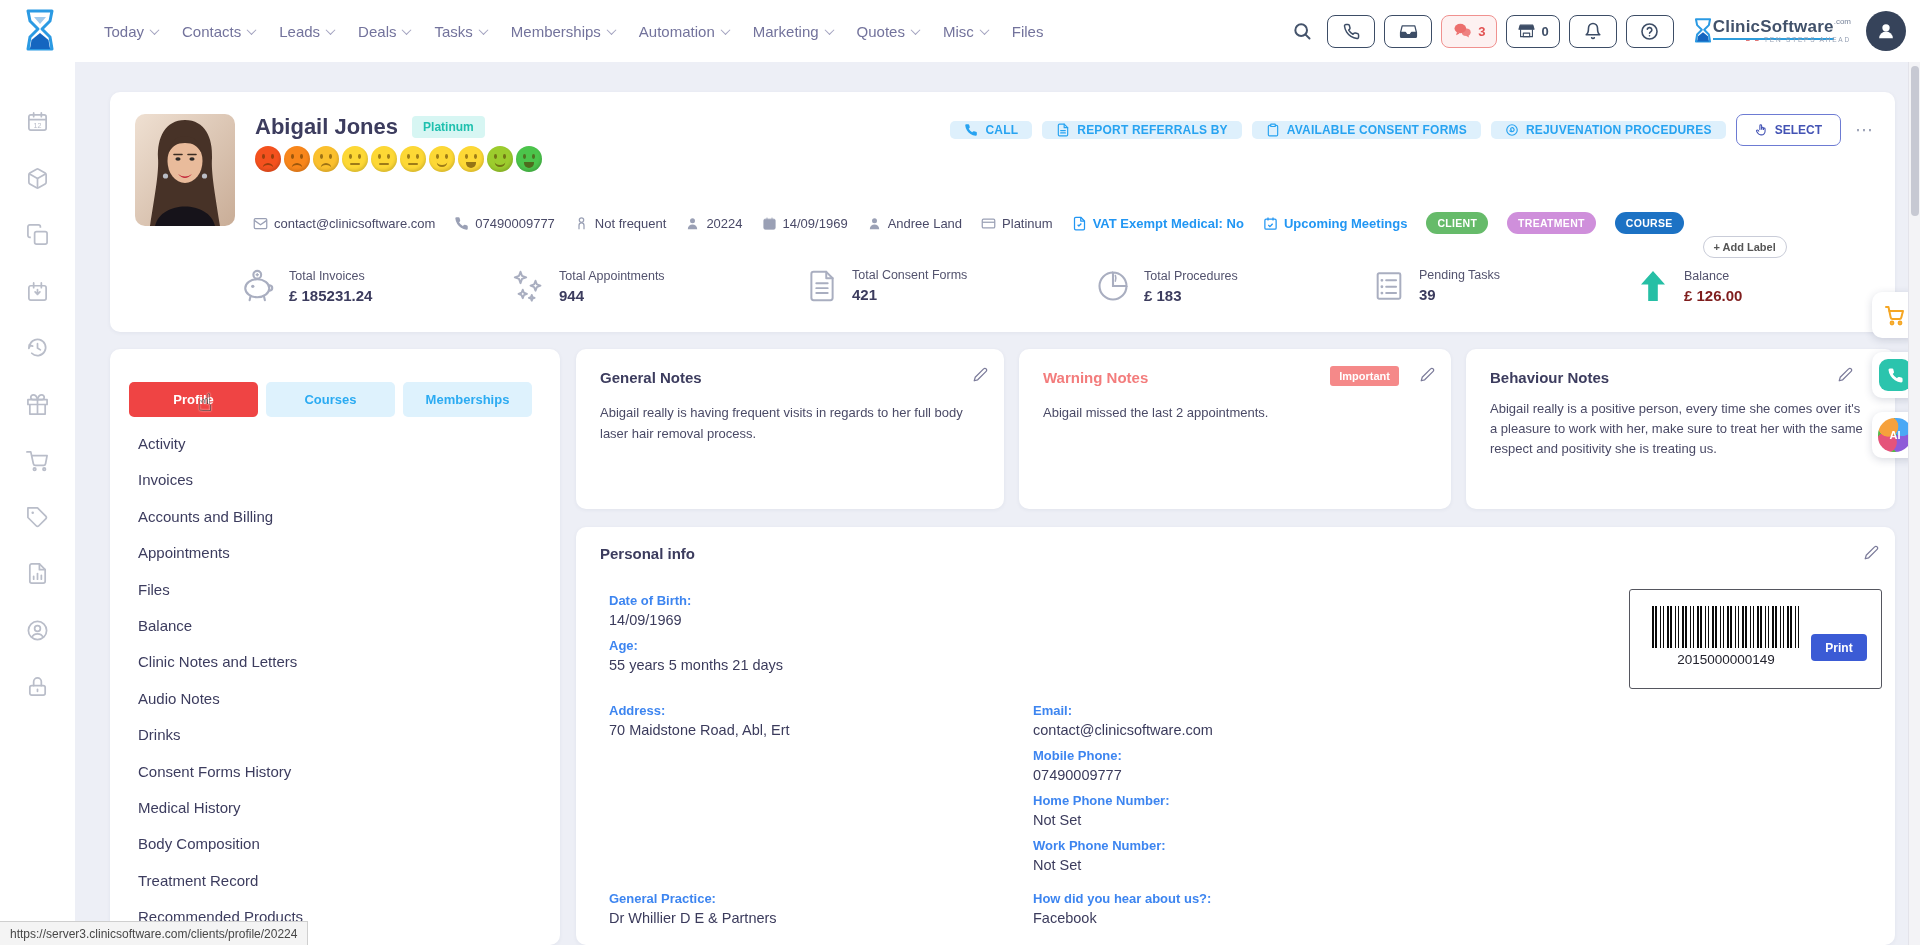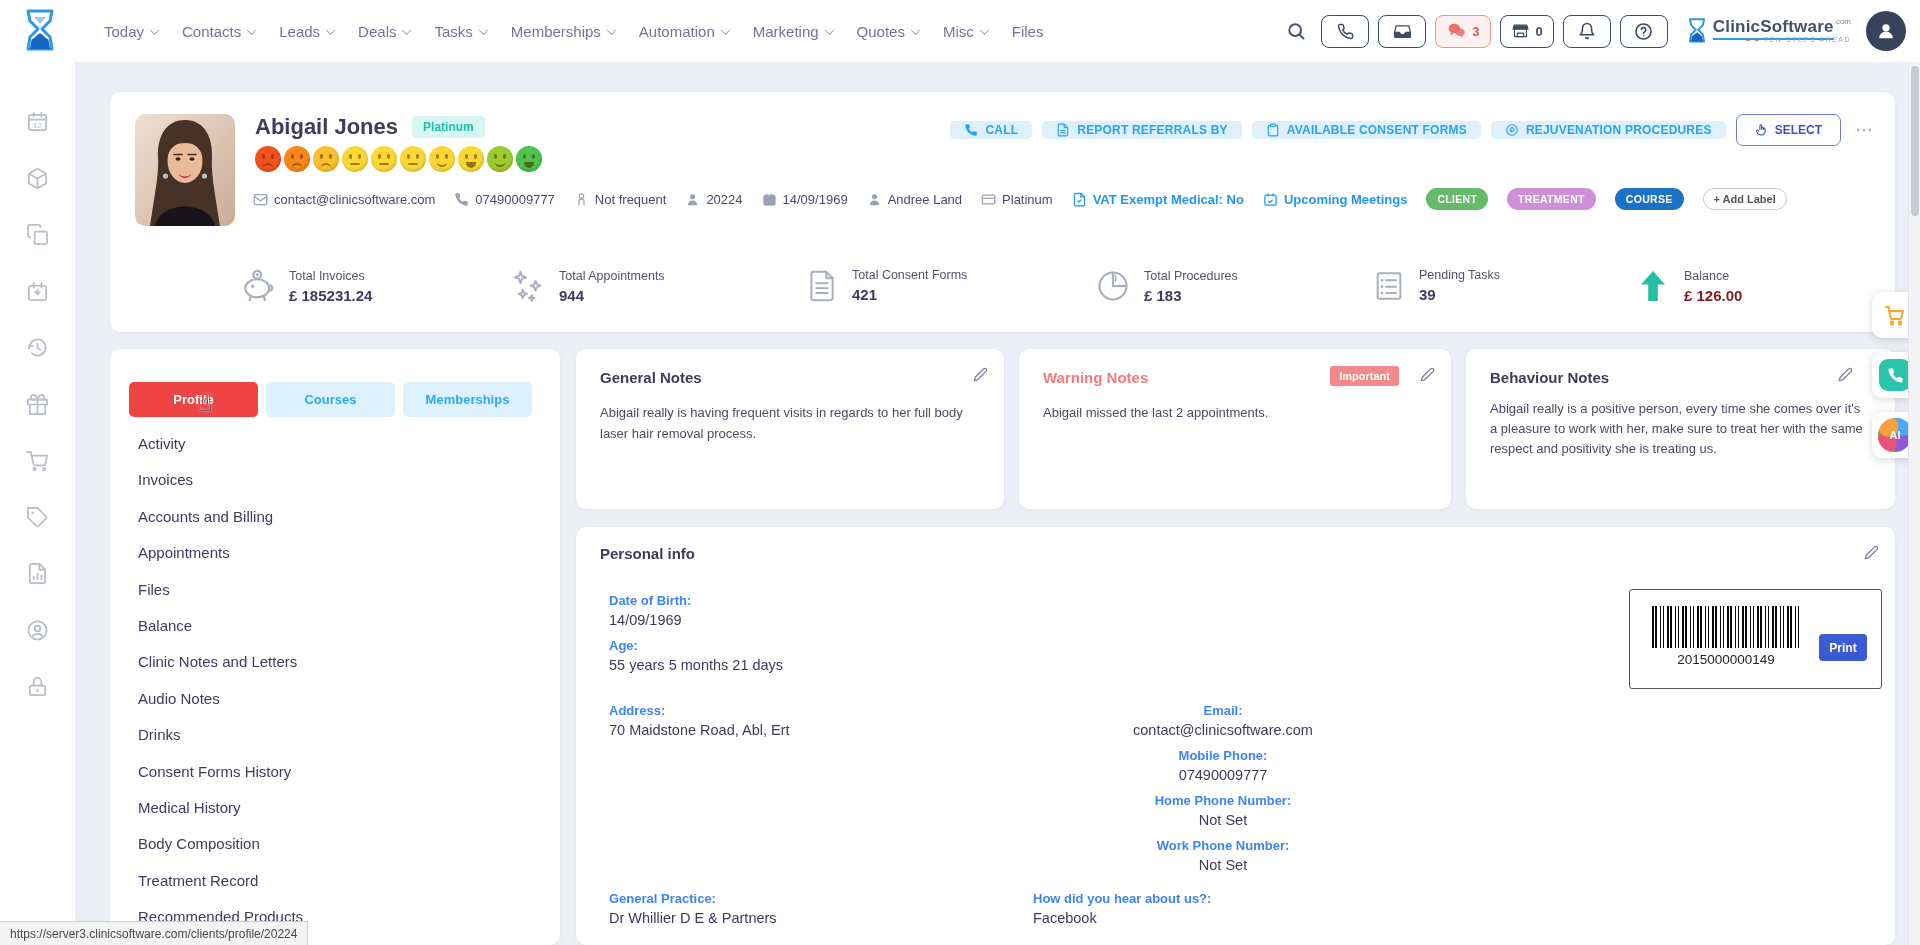--- a/index.html
+++ b/index.html
@@ -13,21 +13,21 @@
   .logo{margin-left:18px;width:44px;height:48px;display:flex;align-items:center;justify-content:center;}
   .mainnav{display:flex;align-items:center;gap:24px;margin-left:42px;}
   .nav-item{display:flex;align-items:center;color:#73739c;font-size:15px;font-weight:500;cursor:pointer;white-space:nowrap;}
   .chev{width:7px;height:7px;border-right:1.6px solid #a2a2bf;border-bottom:1.6px solid #a2a2bf;transform:rotate(45deg) translate(-1px,-1px);margin-left:7px;display:inline-block;}
   .topbar-right{position:absolute;right:14px;top:0;height:62px;display:flex;align-items:center;gap:9px;}
   .tb-search{color:#44536b;margin-right:6px;cursor:pointer;}
   .tb-btn{height:33px;min-width:48px;padding:0 10px;border:1.7px solid #3d4d66;border-radius:8px;background:#fff;display:flex;align-items:center;justify-content:center;gap:6px;color:#3d4d66;cursor:pointer;font-family:inherit;}
   .tb-btn .cnt{font-size:13px;font-weight:700;color:#3d4d66;}
   .tb-chat{border-color:#f0918f;background:#fdf1f1;color:#ec6f6d;}
   .tb-chat .cnt{color:#e25252;}
-  .brand{display:flex;align-items:center;gap:6px;margin:0 6px 0 10px;cursor:pointer;}
+  .brand{display:flex;align-items:center;margin:0 6px 0 10px;cursor:pointer;}
   .brand-txt{line-height:1;}
   .brand-name{font-size:17px;font-weight:600;color:#42526b;letter-spacing:.2px;border-bottom:2px solid #2d9cdb;padding-bottom:2px;}
   .brand-tld{font-size:8px;color:#77839a;vertical-align:top;}
   .brand-tag{font-size:6.5px;letter-spacing:1.8px;color:#95a0b4;text-align:right;margin-top:2px;}
   .brand-tag b{color:#d84b4b;}
   .avatar{width:40px;height:40px;border-radius:50%;background:#36435a;display:flex;align-items:center;justify-content:center;color:#fff;cursor:pointer;}
 
   
   .sidebar{position:absolute;left:0;top:62px;width:75px;height:883px;background:#fff;display:flex;flex-direction:column;align-items:center;padding-top:48px;gap:33.5px;z-index:20;}
   .sb-ic{color:#b9bdc9;cursor:pointer;}
@@ -48,21 +48,21 @@
   .m-frown{bottom:3px;width:11px;height:6px;border-top:2px solid rgba(80,50,0,.55);border-radius:50% 50% 0 0/90% 90% 0 0;}
   .m-neutral{bottom:7px;width:10px;height:2.2px;background:rgba(80,50,0,.55);border-radius:2px;}
   .m-smile{bottom:5px;width:11px;height:6px;border-bottom:2px solid rgba(80,50,0,.55);border-radius:0 0 50% 50%/0 0 90% 90%;}
   .m-open{bottom:4px;width:10px;height:6px;background:rgba(80,50,0,.6);border-radius:0 0 9px 9px;}
   .contact-row{position:absolute;left:143px;top:96px;display:flex;align-items:center;gap:19px;font-size:13px;color:#4a4a68;white-space:nowrap;}
   .ct{display:flex;align-items:center;gap:6px;cursor:pointer;}
   .ct .ic{color:#9aa0b5;}
   .ct.link{color:#2196f3;font-weight:600;}
   .ct.link .ic{color:#2196f3;}
   .pill{color:#fff;font-size:10.5px;font-weight:700;border-radius:11px;padding:5px 11px;letter-spacing:.3px;cursor:pointer;}
-  .addlabel{border:1.3px solid #c9ccd8;border-radius:12px;padding:4px 10px;font-size:11px;font-weight:600;color:#555;background:#fff;cursor:pointer;}
+  .addlabel{border:1.3px solid #c9ccd8;border-radius:12px;padding:4px 10px;font-size:11px;font-weight:600;color:#555;background:#fff;cursor:pointer;margin-top:48px;}
   .actions{position:absolute;right:16px;top:22px;display:flex;align-items:center;gap:10px;}
   .act-btn{display:flex;align-items:center;gap:7px;background:#def0fc;color:#27a3f1;border:none;font-family:inherit;font-size:12px;font-weight:700;border-radius:5px;padding:2px 14px;cursor:pointer;letter-spacing:.2px;}
   .sel-btn{display:flex;align-items:center;gap:7px;background:#fff;color:#4353b4;border:1.6px solid #6d7bd3;font-family:inherit;font-size:12px;font-weight:700;border-radius:7px;padding:8px 18px;cursor:pointer;}
   .more-dots{color:#9aa0b5;font-size:18px;letter-spacing:2px;cursor:pointer;padding:0 4px;}
   .stats{position:absolute;left:0;top:176px;width:100%;height:60px;}
   .stat{position:absolute;display:flex;align-items:center;gap:13px;}
   .stat .s-ic{color:#a9aec0;}
   .stat .lab{font-size:12.5px;color:#53536e;margin-bottom:4px;}
   .stat .val{font-size:15px;font-weight:700;color:#3c3c5e;}
   .stat.teal .val{color:#7f1d1d;}
@@ -85,21 +85,21 @@
 
   
   .personal-card{left:576px;top:527px;width:1319px;height:418px;}
   .p-title{position:absolute;left:24px;top:18px;font-size:15px;font-weight:700;color:#3c3c5e;}
   .fgroup{position:absolute;width:380px;}
   .f-lab{font-size:13px;font-weight:700;color:#3d85f0;margin-bottom:4px;}
   .f-val{font-size:14.5px;color:#3b3b5c;margin-bottom:10px;}
   .barcode-box{position:absolute;left:1053px;top:62px;width:253px;height:100px;background:#fff;border:1px solid #55565f;border-radius:3px;}
   .bars{position:absolute;left:22px;top:16px;width:148px;height:42px;background:repeating-linear-gradient(90deg,#0a0a0a 0 2px,#fff 2px 3px,#0a0a0a 3px 5px,#fff 5px 8px,#0a0a0a 8px 9px,#fff 9px 11px,#0a0a0a 11px 12px,#fff 12px 15px);}
   .bar-num{position:absolute;left:10px;top:62px;width:172px;text-align:center;font-size:13.5px;color:#23232e;}
-  .print-btn{position:absolute;right:14px;top:44px;width:48px;height:27px;background:#3b5bd5;color:#fff;border:none;border-radius:4px;font-family:inherit;font-size:12px;font-weight:600;cursor:pointer;}
+  .print-btn{position:absolute;right:14px;top:44px;width:56px;height:27px;background:#3b5bd5;color:#fff;border:none;border-radius:4px;font-family:inherit;font-size:12px;font-weight:600;cursor:pointer;}
 
   
   .fwidget{position:absolute;left:1872px;width:46px;height:46px;background:#fff;border-radius:10px;box-shadow:0 2px 8px rgba(40,50,90,.18);display:flex;align-items:center;justify-content:center;cursor:pointer;z-index:40;}
   .fw-phone-bg{width:32px;height:32px;border-radius:9px;background:#2bc4ad;display:flex;align-items:center;justify-content:center;color:#fff;}
   .fw-ai{width:34px;height:34px;border-radius:50% 45% 50% 45%;background:radial-gradient(circle at 30% 25%,#f6a13c 0 28%,transparent 30%),radial-gradient(circle at 72% 22%,#4aa8f5 0 28%,transparent 30%),radial-gradient(circle at 25% 72%,#e5537a 0 28%,transparent 30%),radial-gradient(circle at 75% 75%,#8e5bd8 0 30%,transparent 32%),#57b847;display:flex;align-items:center;justify-content:center;}
   .fw-ai span{color:#fff;font-size:11px;font-weight:700;}
 
   
   .scrollbar{position:absolute;right:0;top:62px;width:12px;height:883px;background:#f3f3f6;border-left:1px solid #e3e3ea;z-index:50;}
   .sb-thumb{position:absolute;left:2px;top:4px;width:8px;height:150px;border-radius:4px;background:#c7c9d3;}
@@ -646,21 +646,21 @@
       <div class="f-val">14/09/1969</div>
       <div class="f-lab">Age:</div>
       <div class="f-val">55 years 5 months 21 days</div>
     </div>
 
     <div class="fgroup" style="left:33px;top:176px;">
       <div class="f-lab">Address:</div>
       <div class="f-val">70 Maidstone Road, Abl, Ert</div>
     </div>
 
-    <div class="fgroup" style="left:457px;top:176px;text-align:center;">
+    <div class="fgroup" style="left:457px;top:176px;">
       <div class="f-lab">Email:</div>
       <div class="f-val">contact@clinicsoftware.com</div>
       <div class="f-lab">Mobile Phone:</div>
       <div class="f-val">07490009777</div>
       <div class="f-lab">Home Phone Number:</div>
       <div class="f-val">Not Set</div>
       <div class="f-lab">Work Phone Number:</div>
       <div class="f-val">Not Set</div>
     </div>
 

